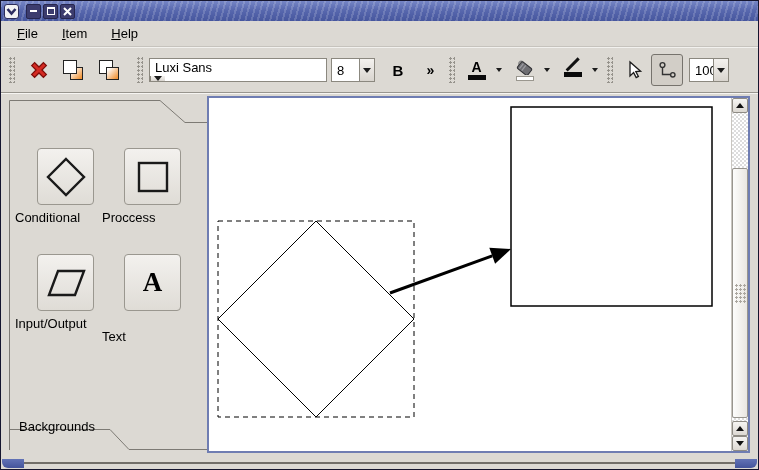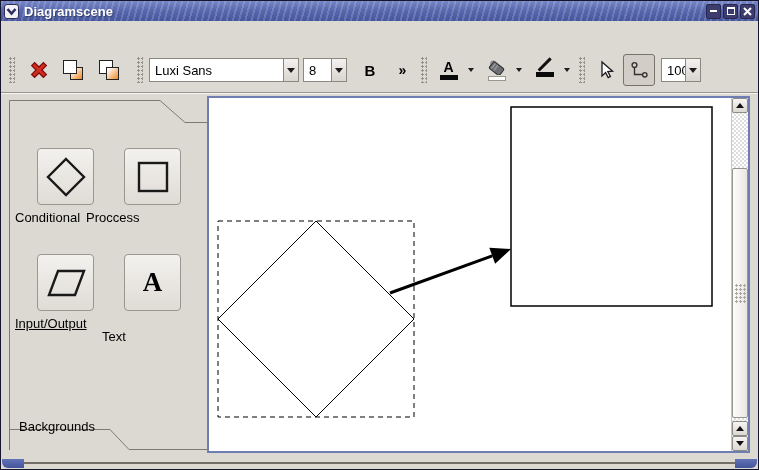--- a/index.html
+++ b/index.html
@@ -137,34 +137,38 @@
 <body>
 
 <div class="window">
 
   <div class="titlebar">
     <div class="title-icon">
       <svg width="11" height="9" viewBox="0 0 11 9">
         <polyline points="1.5,2 5.5,6.5 9.5,2" fill="none" stroke="#2e2e62" stroke-width="2.6"></polyline>
       </svg>
     </div>
-    <span class="title-text">Diagramscene</span>
     <div class="win-btn">
         <div class="glyph-min"></div>
       </div>
     <div class="win-btn">
         <div class="glyph-max"></div>
       </div>
     <div class="win-btn">
       <svg width="9" height="9" viewBox="0 0 9 9">
         <path d="M1,1 L8,8 M8,1 L1,8" stroke="#fff" stroke-width="2"></path>
       </svg>
     </div>
   </div>
 
+  <div class="menubar">
+    <span class="menu-item"><u>F</u>ile</span>
+    <span class="menu-item"><u>I</u>tem</span>
+    <span class="menu-item"><u>H</u>elp</span>
+  </div>
 
   <div class="toolbar">
     <div class="grip" style="margin-right:10px;"></div>
 
     <div class="tbtn" style="width:28px; margin-right:6px;">
       <svg width="22" height="22" viewBox="0 0 24 24">
         <path d="M4,7.2 L7.2,4 L12,8.8 L16.8,4 L20,7.2 L15.2,12 L20,16.8 L16.8,20 L12,15.2 L7.2,20 L4,16.8 L8.8,12 Z" fill="#d42a22" stroke="#7c0e0a" stroke-width="1.4"></path>
       </svg>
     </div>
 
@@ -177,21 +181,21 @@
 
     <div class="tbtn" style="width:28px; margin-right:14px;">
       <div style="position:relative;width:22px;height:22px;">
         <div style="position:absolute;left:1px;top:1px;width:14px;height:14px;border:1px solid #222;background:#fff;"></div>
         <div style="position:absolute;left:8px;top:8px;width:13px;height:13px;border:1px solid #222;background:linear-gradient(135deg,#ffffff 10%,#f0953a 90%);"></div>
       </div>
     </div>
 
     <div class="grip" style="margin-right:6px;"></div>
 
-    <div class="combo" style="width:150px; margin-right:4px;">
+    <div class="combo" style="width:178px; margin-right:4px;flex-direction:column;">
       <div class="field" style="flex:1;">Luxi Sans</div>
       <div class="drop">
           <div class="tri-down"></div>
         </div>
     </div>
 
     <div class="combo" style="width:44px; margin-right:10px;">
       <div class="field" style="flex:1;">8</div>
       <div class="drop">
           <div class="tri-down"></div>
@@ -290,22 +294,22 @@
   <div class="shape-btn" style="left:36px; top:253px;">
     <svg width="44" height="42" viewBox="0 0 44 42">
       <polygon points="14,9 40,9 31,33 5,33" fill="none" stroke="#1a1a1a" stroke-width="2.4"></polygon>
     </svg>
   </div>
   <div class="shape-btn" style="left:123px; top:253px;">
     <span class="letter-a">A</span>
   </div>
 
   <div class="shape-label" style="left:14px; top:209px;">Conditional</div>
-  <div class="shape-label" style="left:85px; top:209px;">Proccess</div>
-  <div class="shape-label" style="left:14px; top:315px;text-decoration:underline;">Input/Output</div>
+  <div class="shape-label" style="left:101px; top:209px;">Proccess</div>
+  <div class="shape-label" style="left:14px; top:315px;">Input/Output</div>
   <div class="shape-label" style="left:101px; top:328px;">Text</div>
 
   <div class="canvas-frame">
     <div class="viewport">
       <svg id="scene" width="522" height="353" viewBox="0 0 522 353">
           <rect x="302" y="9" width="201" height="199" fill="#fff" stroke="#000" stroke-width="1.5"></rect>
           <rect x="9" y="123" width="196" height="196" fill="none" stroke="#000" stroke-width="1" stroke-dasharray="5 4"></rect>
           <polygon points="107,123 205,221 107,319 9,221" fill="#fff" fill-opacity="0" stroke="#000" stroke-width="1"></polygon>
           <line x1="181" y1="195" x2="283.2041315302313" y2="157.8348612617341" stroke="#000" stroke-width="3"></line>
           <polygon points="302,151 286.10894756646826,165.8231053613858 280.2993154939943,149.84661716208237" fill="#000"></polygon>

